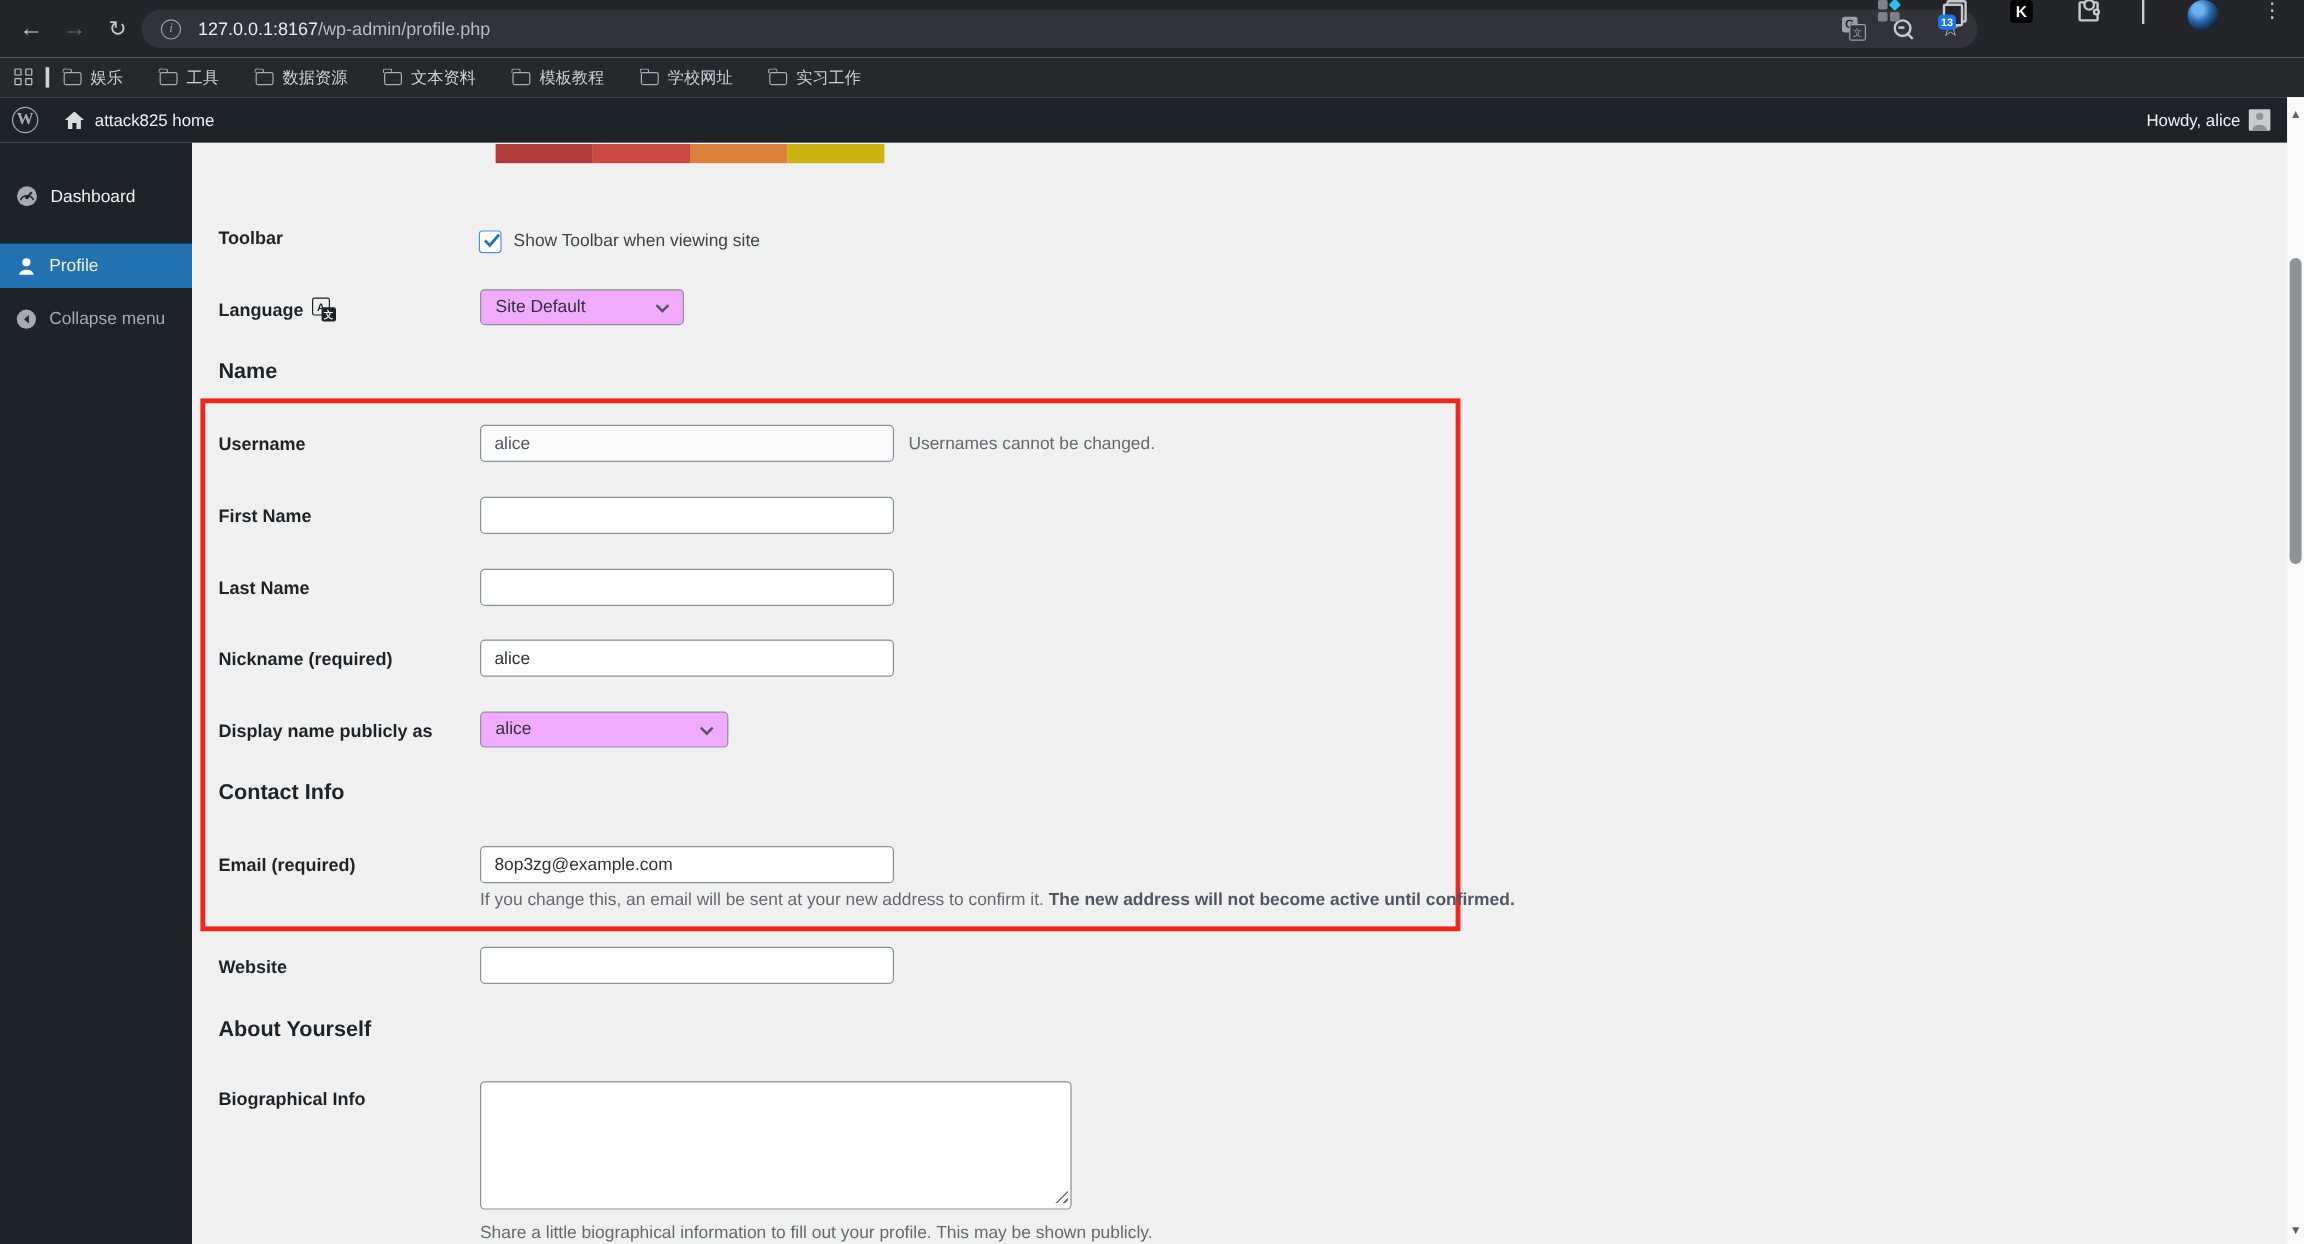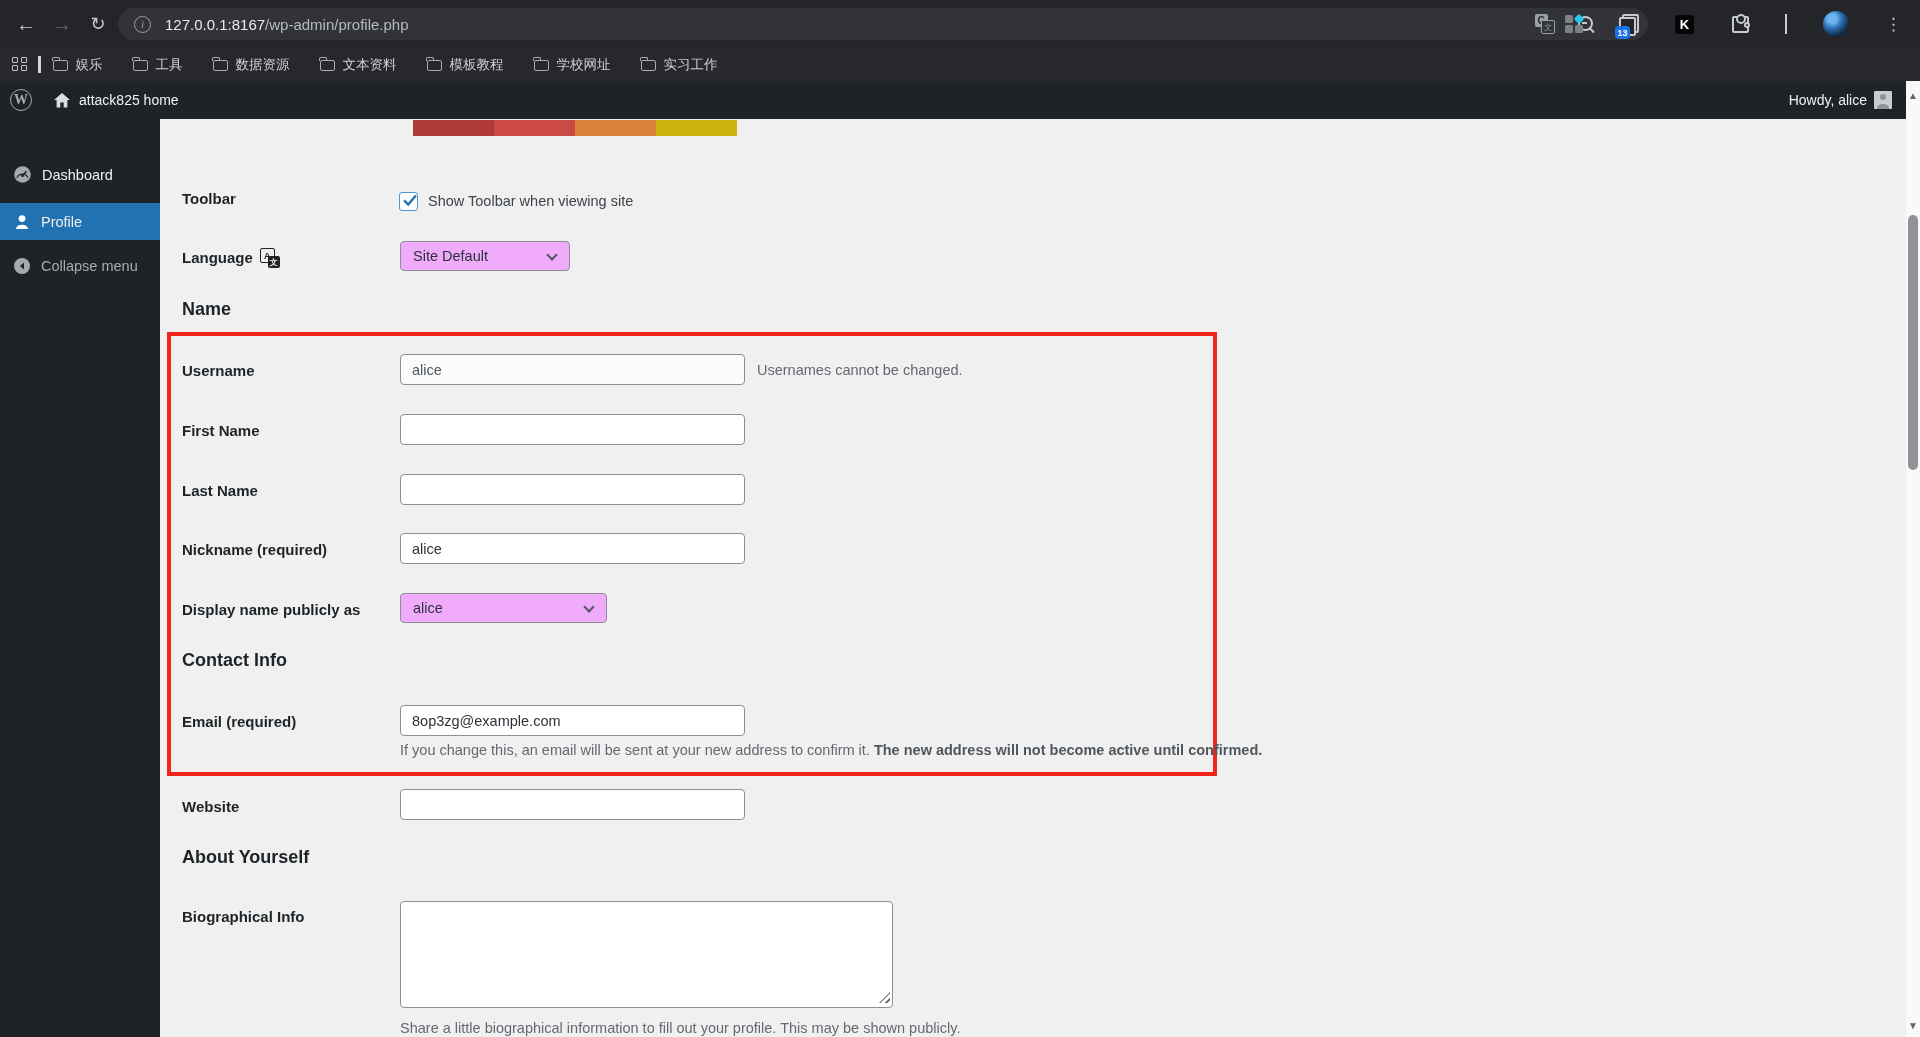--- a/index.html
+++ b/index.html
@@ -32,21 +32,21 @@
   .translate-icon::after { content:"文"; position:absolute; right:0; bottom:0; width:12px; height:12px; background:#313338;
       border:1.5px solid #9aa0a6; color:#9aa0a6; font-size:8px; display:flex; align-items:center; justify-content:center; border-radius:2px; }
 
   .zoom-icon { position:relative; width:18px; height:18px; }
   .zoom-icon::before { content:""; position:absolute; top:1px; left:1px; width:11px; height:11px; border:2px solid #c7cacd; border-radius:50%; }
   .zoom-icon::after { content:""; position:absolute; width:7px; height:2px; background:#c7cacd; transform:rotate(45deg); right:0; bottom:2px; }
   .zoom-minus { position:absolute; top:7px; left:5px; width:5px; height:2px; background:#c7cacd; }
 
   .star-icon { color:#c7cacd; font-size:19px; line-height:1; }
 
-  .ext-area { position:absolute; right:0; top:0; height:48px; display:flex; align-items:center; gap:36px; padding-right:18px; }
+  .ext-area { position:absolute; right:0; top:0; height:48px; display:flex; gap:36px; padding-right:18px; }
   .ext-grid { position:relative; width:18px; height:18px; display:grid; grid-template-columns:8px 8px; grid-template-rows:8px 8px; gap:2px; }
   .ext-grid span { background:#7d8085; border-radius:1.5px; }
   .ext-grid .diamond { background:#25c6e8; transform:rotate(45deg) scale(.92); }
   .ext-tabs { position:relative; width:20px; height:20px; }
   .ext-tabs::before { content:""; position:absolute; top:0; right:0; width:13px; height:15px; border:2px solid #c7cacd; border-radius:2px; }
   .ext-tabs::after  { content:""; position:absolute; top:3px; right:3px; width:13px; height:15px; background:#232529; border:2px solid #c7cacd; border-radius:2px; }
   .tab-badge { position:absolute; left:-4px; bottom:-5px; min-width:15px; height:13px; background:#1a73e8; color:#fff;
                border-radius:4px; font-size:9px; font-weight:bold; display:flex; align-items:center; justify-content:center; z-index:2; padding:0 2px; }
   .ext-k { width:19px; height:19px; background:#050505; border-radius:3px; color:#fff; font-weight:bold; font-size:13px;
            display:flex; align-items:center; justify-content:center; }
@@ -82,21 +82,21 @@
 
   
   .scrollbar { position:absolute; top:81px; right:0; width:14px; height:956px; background:#f9f9fa; }
   .sb-arrow { position:absolute; left:0; width:14px; height:16px; color:#5f6368; font-size:10px; display:flex; align-items:center; justify-content:center; }
   .sb-up { top:6px; } .sb-down { bottom:4px; }
   .sb-thumb { position:absolute; top:134px; left:2px; width:10px; height:255px; background:#8f9296; border-radius:6px; }
 
   
   .sidebar { position:absolute; top:119px; left:0; width:160px; height:918px; background:#1d2327; color:#f0f0f1; font-size:14.5px; }
   .menu-item { position:absolute; left:0; width:160px; height:37px; display:flex; align-items:center; gap:10px; padding-left:13px; }
-  .mi-dashboard { top:37px; }
+  .mi-dashboard { top:26px; }
   .mi-profile { top:84px; background:#2271b1; font-weight:400; }
   .mi-profile .arrow { position:absolute; right:-11px; top:50%; margin-top:-13px; width:0; height:0;
       border:13px solid transparent; border-right:11px solid #16191c; border-left:none; }
   .mi-collapse { top:128px; color:#a7aaad; }
 
   
   .content { position:absolute; top:119px; left:160px; width:1746px; height:918px; background:#f0f0f1; overflow:hidden; }
   .color-strip { position:absolute; top:1px; left:253px; width:324px; height:16px; display:flex; }
   .color-strip div { width:81px; height:16px; }
 

